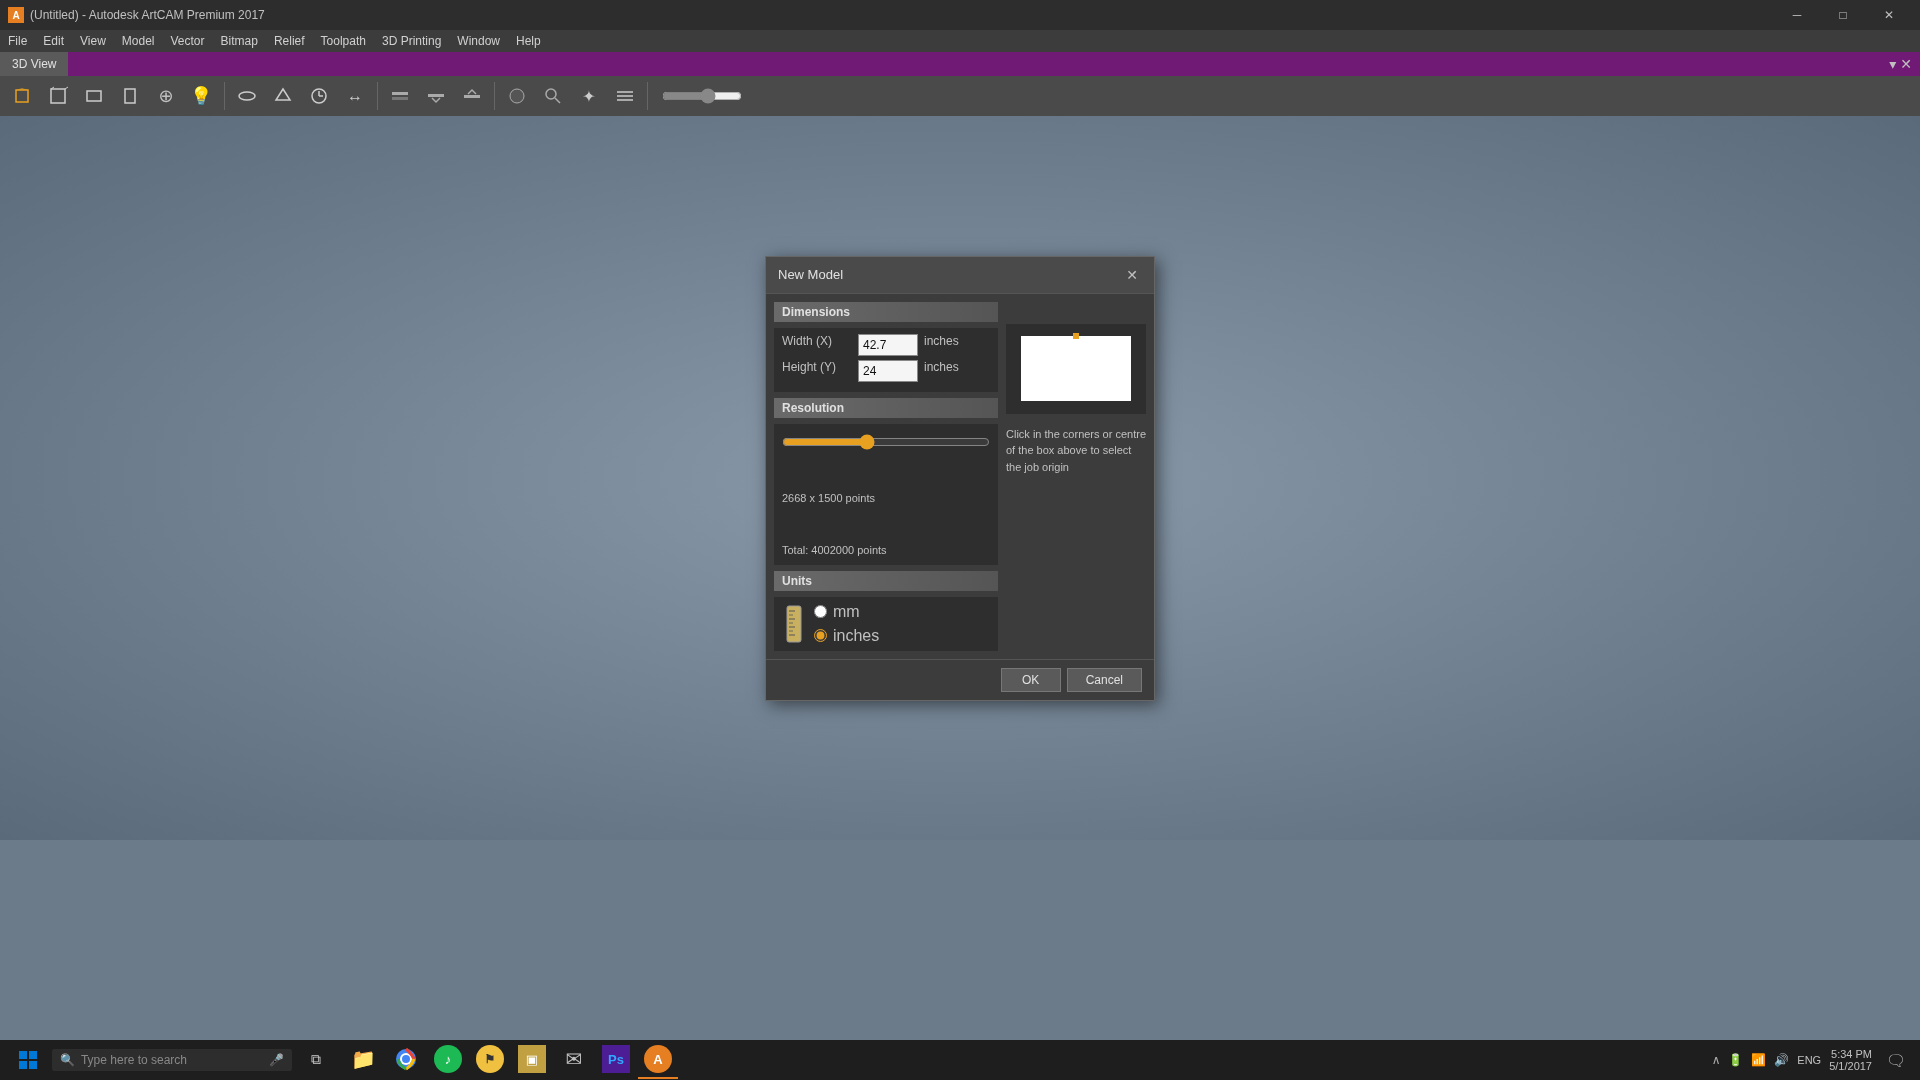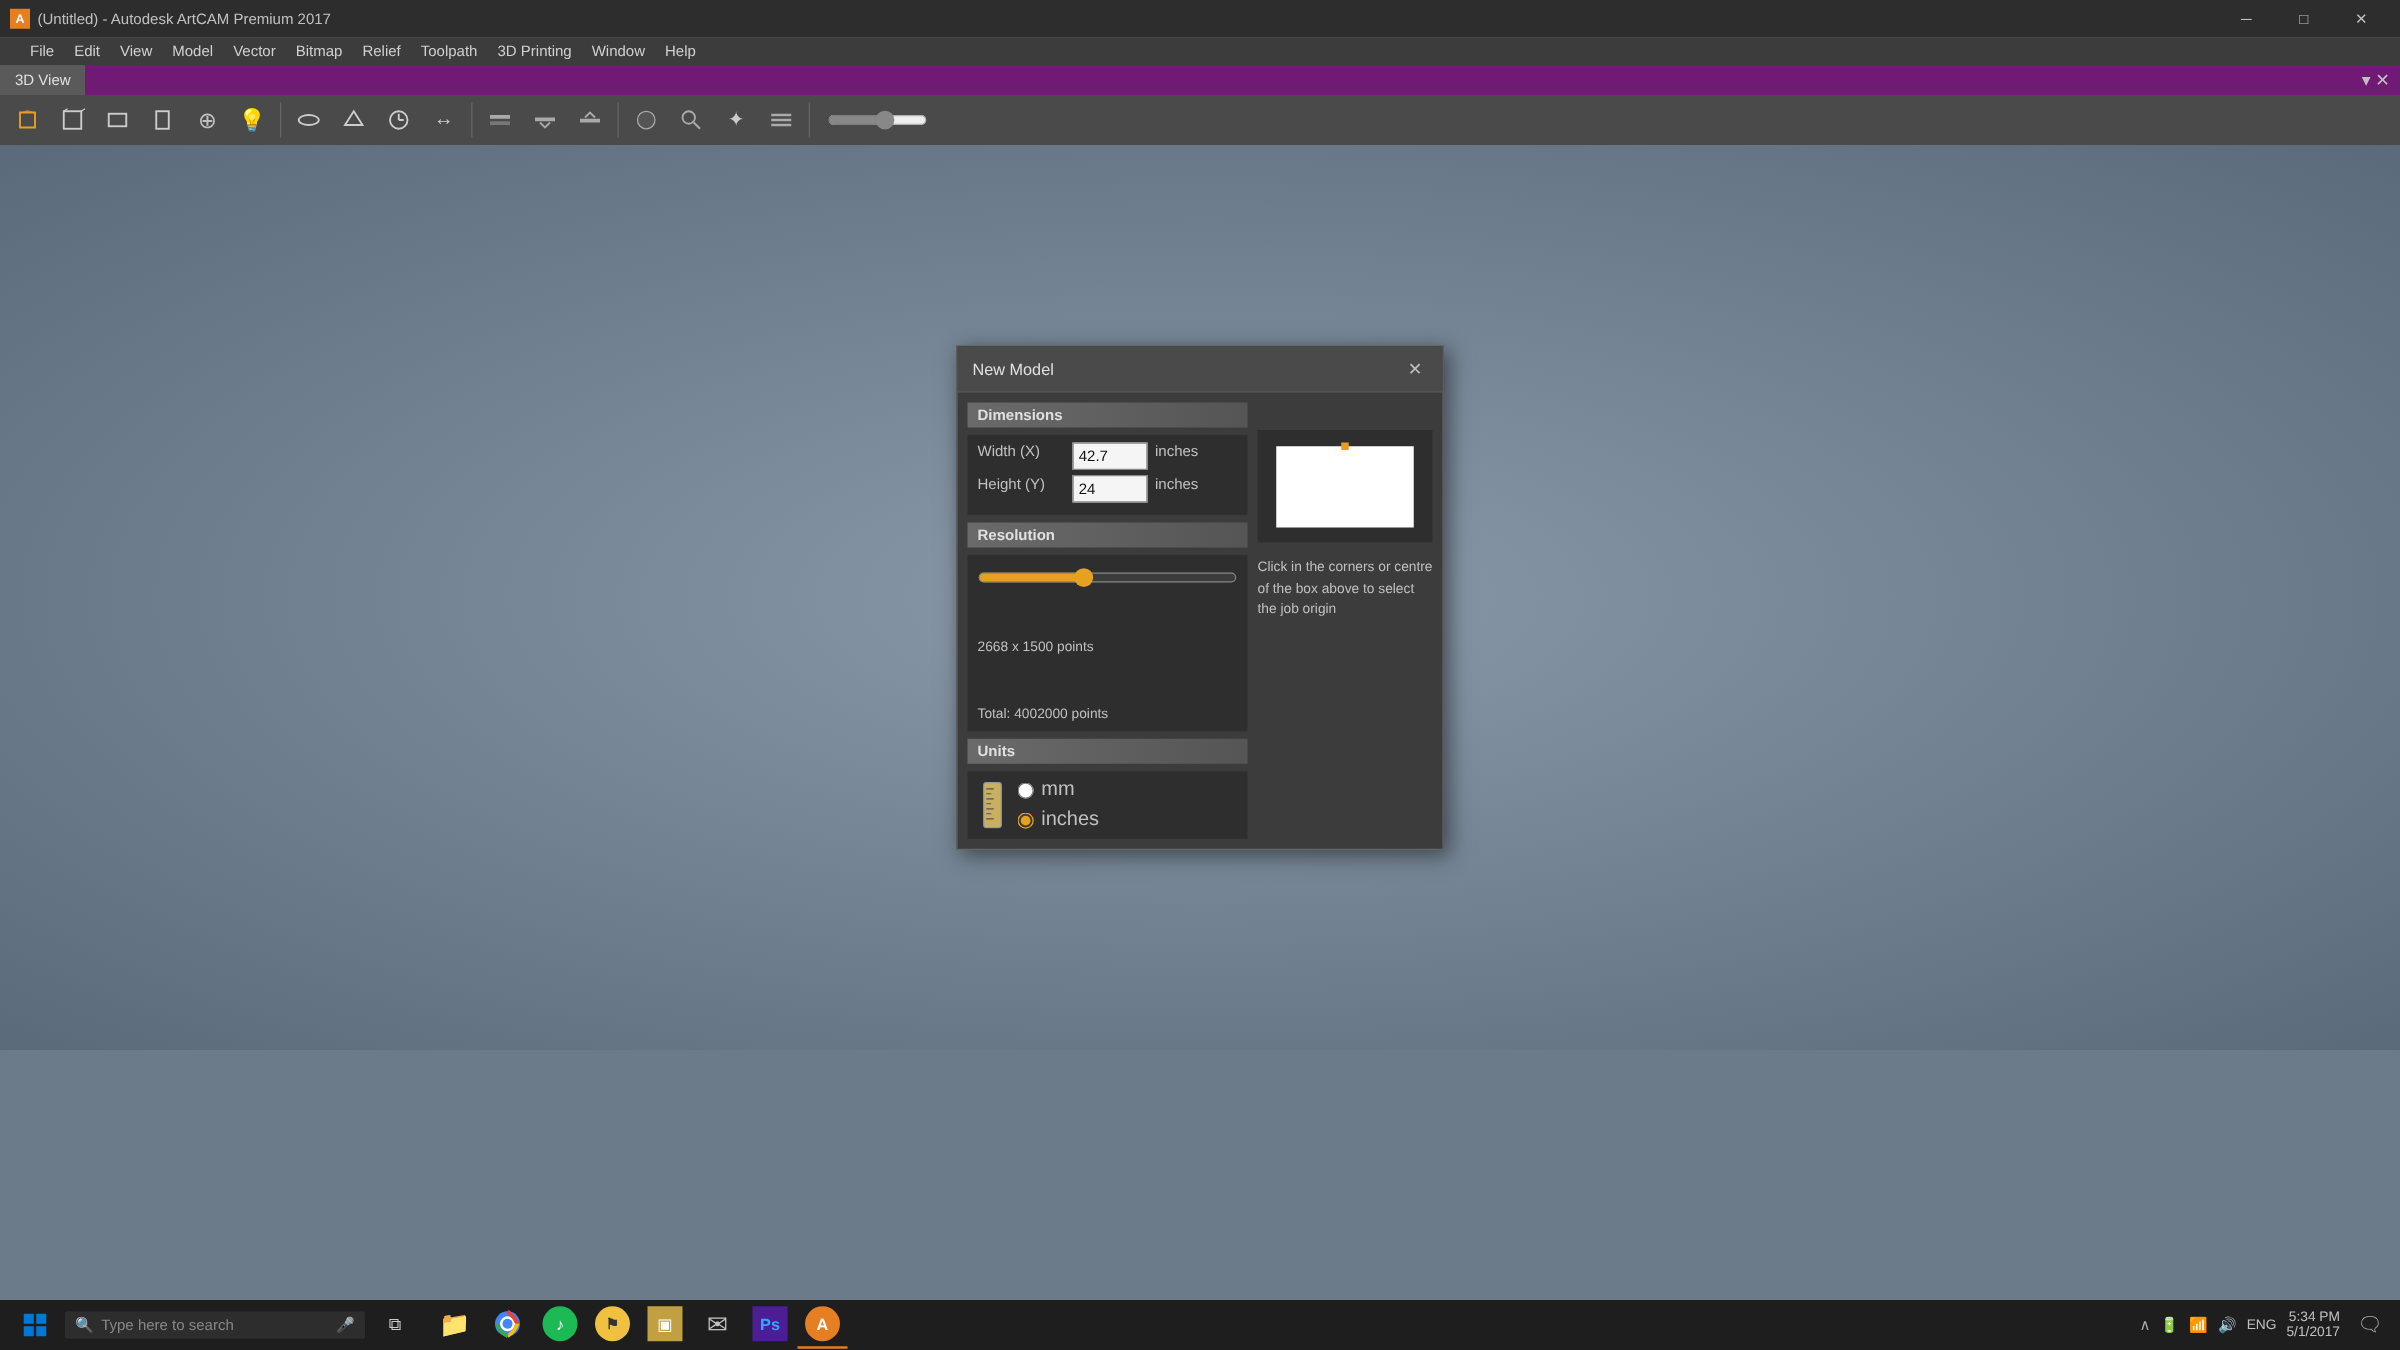--- a/index.html
+++ b/index.html
@@ -64,21 +64,21 @@
       font-size: 12px;
     }
 
     
     .menu-bar {
       width: 100%;
       height: 22px;
       background: #3c3c3c;
       display: flex;
       align-items: center;
-      padding: 0 16px;
+      padding: 0 0;
       position: absolute;
       top: 30px;
       left: 0;
       z-index: 100;
     }
     .menu-item {
       color: #d0d0d0;
       padding: 2px 8px;
       cursor: pointer;
       font-size: 12px;
@@ -668,20 +668,24 @@
         <div class="preview-container">
           <div class="preview-box">
             <div class="preview-origin-marker"></div>
           </div>
         </div>
         <div class="preview-hint">Click in the corners or centre of the box above to select the job origin</div>
       </div>
 
     </div>
 
+    <div class="dialog-footer">
+      <button class="dialog-btn primary">OK</button>
+      <button class="dialog-btn">Cancel</button>
+    </div>
   </div>
 </div>
 
 <div class="taskbar">
 
   <div class="taskbar-start">
     <svg width="20" height="20" viewBox="0 0 20 20">
       <rect x="1" y="1" width="8" height="8" fill="#0078d7"></rect>
       <rect x="11" y="1" width="8" height="8" fill="#0078d7"></rect>
       <rect x="1" y="11" width="8" height="8" fill="#0078d7"></rect>

